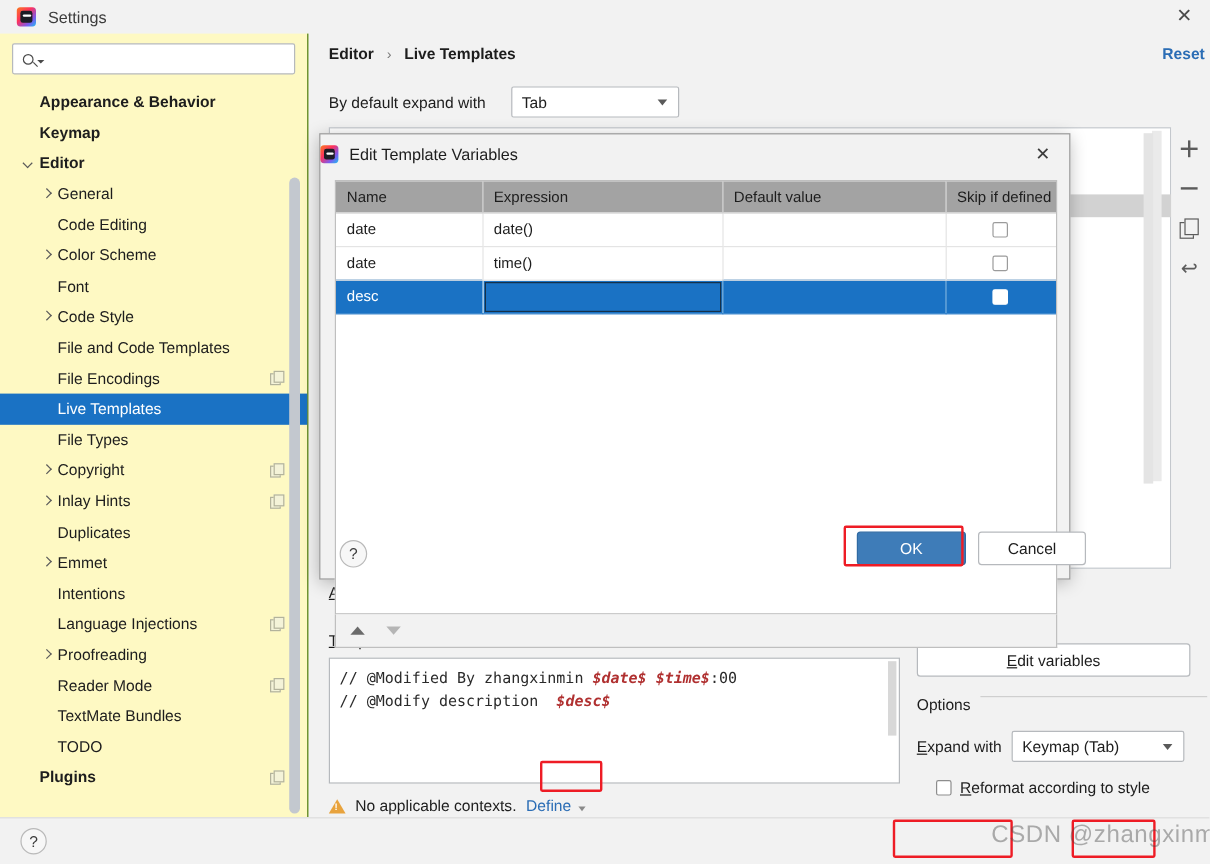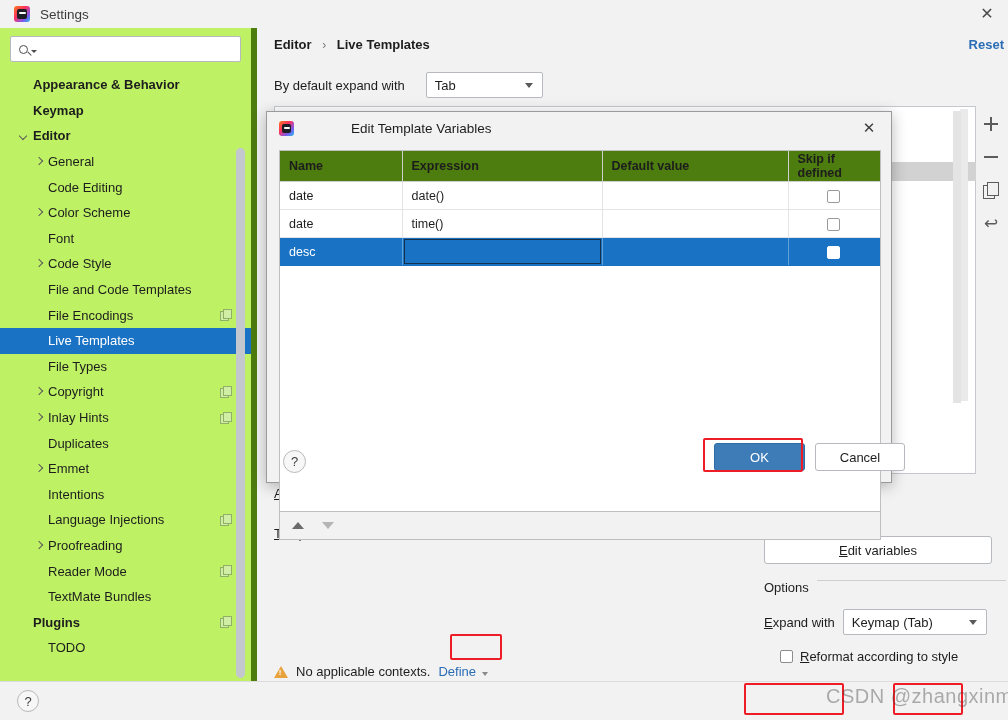--- a/index.html
+++ b/index.html
@@ -40,22 +40,22 @@
   .win-close {
     position:absolute; right:6px; top:2px;
     width:30px; height:24px;
     display:flex; align-items:center; justify-content:center;
     color:#4a4a4a; font-size:16px; line-height:1;
   }
 
   
   .sidebar {
     position:absolute; left:0; top:28px; width:257px; height:653px;
-    background:#bef264;
-    border-right:6px solid #4d7c0f;
+    background:#fef9c3;
+    border-right:1px solid #4d7c0f;
   }
   .search-wrap { padding:8px 10px 6px 10px; }
   .search-box {
     height:26px; background:#ffffff; border:1px solid #b6b9bd;
     border-radius:2px; display:flex; align-items:center; padding:0 6px;
     position:relative;
   }
   .mag {
     width:9px; height:9px; border:1.4px solid #4a4a4a; border-radius:50%;
     position:relative; flex:none; margin-left:2px;
@@ -222,41 +222,41 @@
     border-radius:2px; margin-right:7px; margin-left:16px; flex:none;
   }
 
   
   .overlay-dialog {
     position:absolute; left:266px; top:111px; width:626px; height:372px;
     background:#f2f2f2; border:1px solid #9a9a9a;
     box-shadow:0 3px 14px rgba(0,0,0,.28);
   }
   .dlg-title {
-    height:33px; display:flex; align-items:center; padding-left:12px; position:relative;gap:48px;
+    height:33px; display:flex; align-items:center; position:relative;
   }
   .dlg-icon {
     width:15px; height:15px; margin-right:9px; border-radius:3px; flex:none; position:relative;
     background:linear-gradient(135deg,#f97a1f 0%, #fe315d 38%, #7a5cf0 72%, #1ec0f0 100%);
   }
   .dlg-icon::after{ content:""; position:absolute; left:3px; top:3px; width:9px;height:9px; border-radius:2px; background:#1d1d26; }
   .dlg-icon::before{ content:""; position:absolute; left:4.5px; top:6px; width:6px;height:2px; border-radius:1px; background:#fff; z-index:2; }
   .dlg-title-text { font-size:13.5px; color:#1d1d1d; }
   .dlg-close {
     position:absolute; right:10px; top:5px; width:24px;height:22px;
     display:flex;align-items:center;justify-content:center; color:#3c3c3c; font-size:15px;
   }
 
   .tbl-wrap {
     position:absolute; left:12px; top:38px; width:602px; height:362px;
     background:#ffffff; border:1px solid #bfbfbf; overflow:hidden;
   }
   table.vt { border-collapse:collapse; width:100%; table-layout:fixed; }
   table.vt th {
-    height:26px; background:#4d7c0f; font-weight:bold; font-size:12.5px;
+    height:26px; background:#a3a3a3; font-weight:normal; font-size:12.5px;
     color:#1d1d1d; text-align:left; padding-left:9px;
     border-right:1px solid #cfcfcf; border-bottom:1px solid #cfcfcf;
   }
   table.vt td {
     height:28px; font-size:12.5px; color:#1d1d1d; padding-left:9px;
     border-right:1px solid #e4e4e4; border-bottom:1px solid #e4e4e4;
   }
   table.vt td.ckcell { text-align:center; padding-left:0; }
   tr.sel td { background:#1a72c4; color:#ffffff; border-right-color:#5fa1d8; border-bottom-color:#1a72c4; }
   .ck { width:13px;height:13px; border:1px solid #9b9b9b; background:#fff; border-radius:2px; display:inline-block; vertical-align:middle; }
@@ -408,47 +408,47 @@
         </div>
         <div class="node l2">
           <span class="arrow"></span>
           <span class="lbl">Reader Mode</span>
           <span class="copy-badge"></span>
         </div>
         <div class="node l2">
           <span class="arrow"></span>
           <span class="lbl">TextMate Bundles</span>
         </div>
+        <div class="node l2">
+          <span class="arrow"></span>
+          <span class="lbl">TODO</span>
+        </div>
         <div class="node l1 bold">
           <span class="arrow"></span>
           <span class="lbl">Plugins</span>
           <span class="copy-badge"></span>
-        </div>
-        <div class="node l2">
-          <span class="arrow"></span>
-          <span class="lbl">TODO</span>
         </div>
       </div>
     <div class="sb-track">
       <div class="sb-thumb"></div>
     </div>
   </div>
 
   <div class="main">
 
     <div class="breadcrumb">
       <span>Editor</span>
       <span class="sep">›</span>
       <span>Live Templates</span>
     </div>
     <div class="reset-link">Reset</div>
 
     <div class="expand-row">
       <span class="lab">By default expand with</span>
-      <div class="combo" style="width:117px">
+      <div class="combo" style="width:140px">
         <span class="val">Tab</span>
         <span class="cv"></span>
       </div>
     </div>
 
     <div class="tmpl-panel">
       <div class="tmpl-row-hl"></div>
       <div class="tmpl-inner-sb">
         <div class="tmpl-inner-thumb"></div>
       </div>
@@ -462,20 +462,22 @@
     </div>
 
     <div class="abbr-row">
       <span class="field-label"><u>A</u>bbreviation:</span>
       <div class="text-field f-abbr">mmm</div>
       <span class="field-label" style="margin-left:28px"><u>D</u>escription:</span>
       <div class="text-field f-desc">代码修改注释</div>
     </div>
 
     <div class="tt-label"><u>T</u>emplate text:</div>
+    <div class="tmpl-text"><span>// @Modified By zhangxinmin </span><span class="var">$date$</span><span> </span><span class="var">$time$</span><span>:00</span>
+<span>// @Modify description  </span><span class="var">$desc$</span><div class="tmpl-text-sb"></div></div>
 
     <div class="ctx-row">
       <span class="warn-tri"></span>
       <span class="ctx-text">No applicable contexts.</span>
       <span class="define-link">Define</span>
       <span class="define-caret"></span>
     </div>
 
     <div class="edit-vars-btn"><u>E</u>dit variables</div>
 

